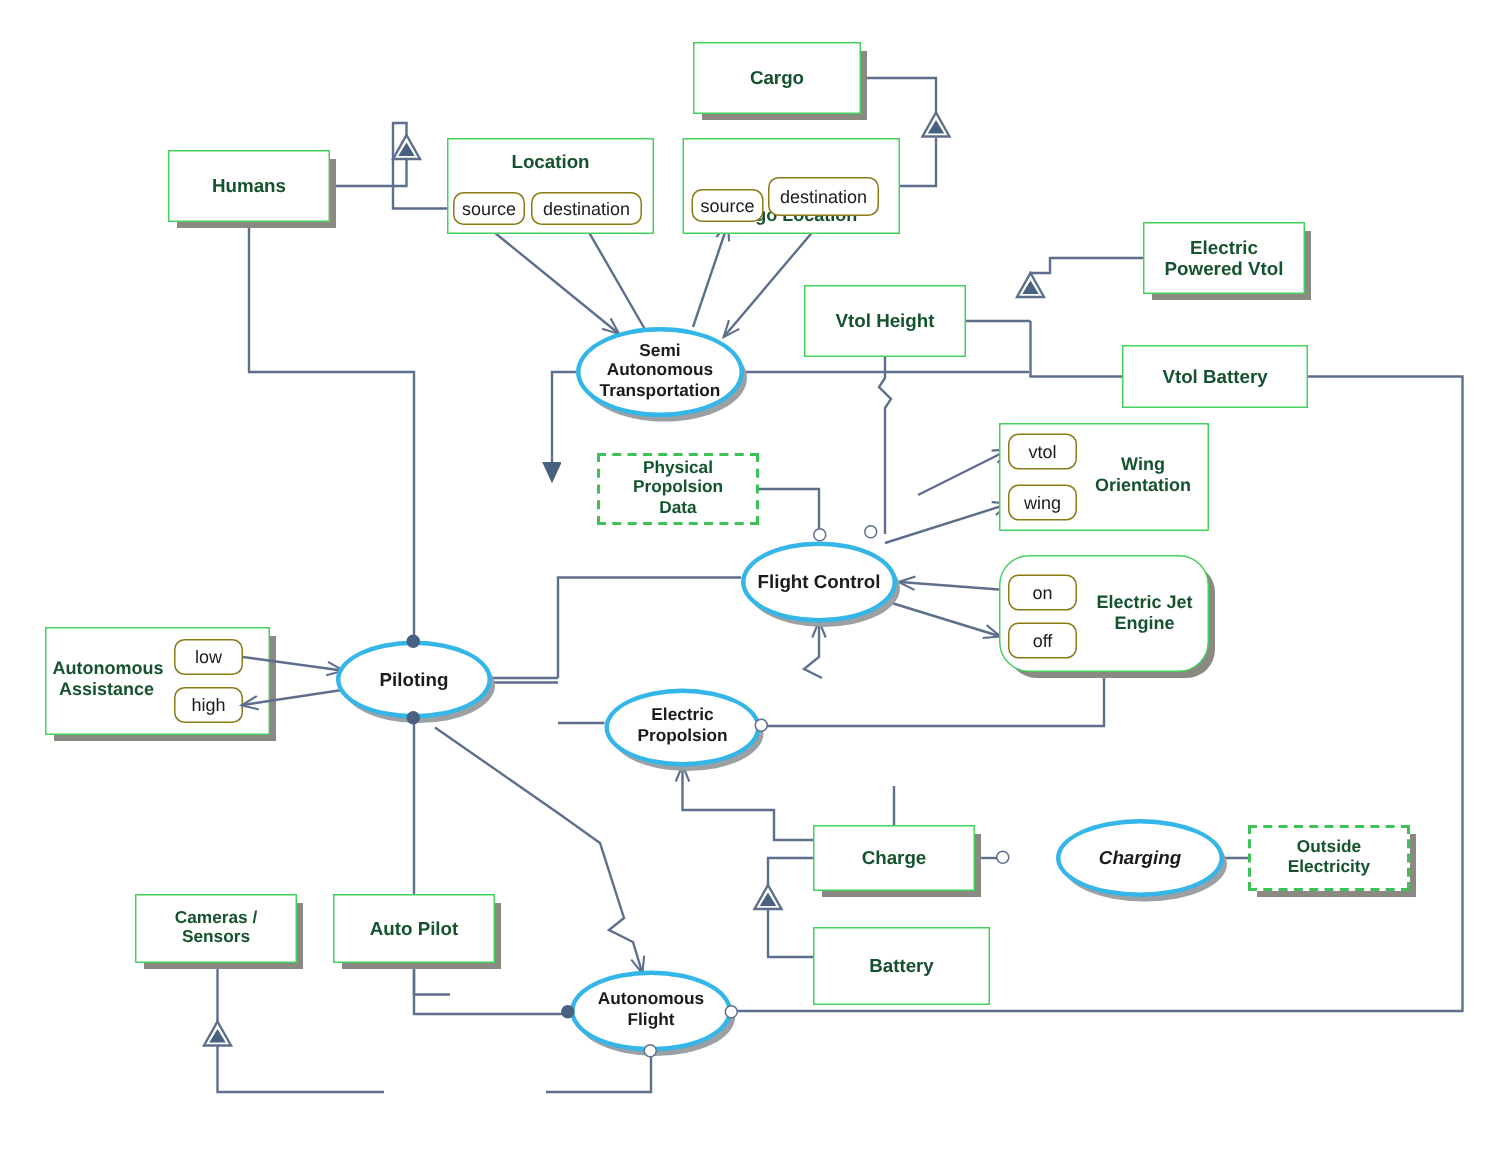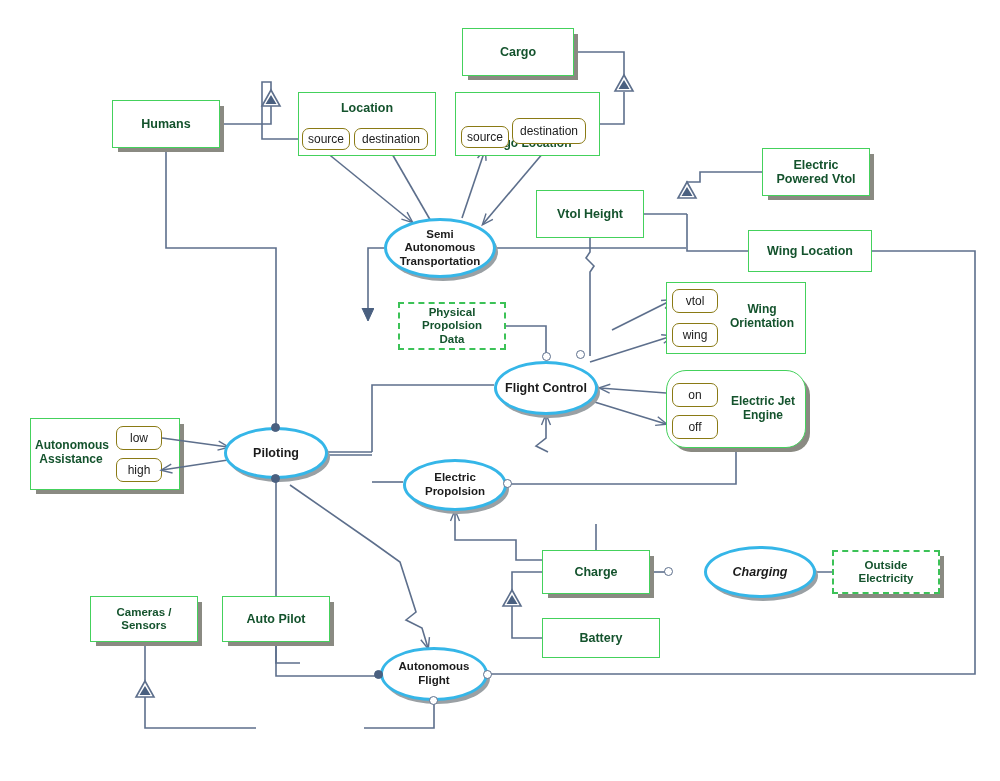--- a/index.html
+++ b/index.html
@@ -167,21 +167,21 @@
   <div class="block shadow" style="left:762px;top:148px;width:108px;height:48px;white-space:pre-line;">
     <span>Electric
 Powered Vtol</span>
   </div>
 
   <div class="block" style="left:536px;top:190px;width:108px;height:48px;">
     <span>Vtol Height</span>
   </div>
 
   <div class="block" style="left:748px;top:230px;width:124px;height:42px;">
-    <span>Wing Location</span>
+    <span>Vtol Battery</span>
   </div>
 
   <div class="block dashed" style="left:398px;top:302px;width:108px;height:48px;white-space:pre-line;font-size:11.5px;">
     <span>Physical
 Propolsion
 Data</span>
   </div>
 
   <div class="block hasparts" style="left:666px;top:282px;width:140px;height:72px;">
     <div class="btitle" style="top:20px;left:56px;right:4px;white-space:pre-line;font-size:12px;">Wing
@@ -200,21 +200,21 @@
 
   <div class="block shadow" style="left:542px;top:550px;width:108px;height:44px;">
     <span>Charge</span>
   </div>
 
   <div class="block dashed shadow" style="left:832px;top:550px;width:108px;height:44px;white-space:pre-line;font-size:11.5px;">
     <span>Outside
 Electricity</span>
   </div>
 
-  <div class="block" style="left:542px;top:618px;width:118px;height:40px;">
+  <div class="block" style="left:542px;top:618px;width:118px;height:52px;">
     <span>Battery</span>
   </div>
 
   <div class="block shadow" style="left:90px;top:596px;width:108px;height:46px;white-space:pre-line;font-size:11.5px;">
     <span>Cameras /
 Sensors</span>
   </div>
 
   <div class="block shadow" style="left:222px;top:596px;width:108px;height:46px;">
     <span>Auto Pilot</span>

